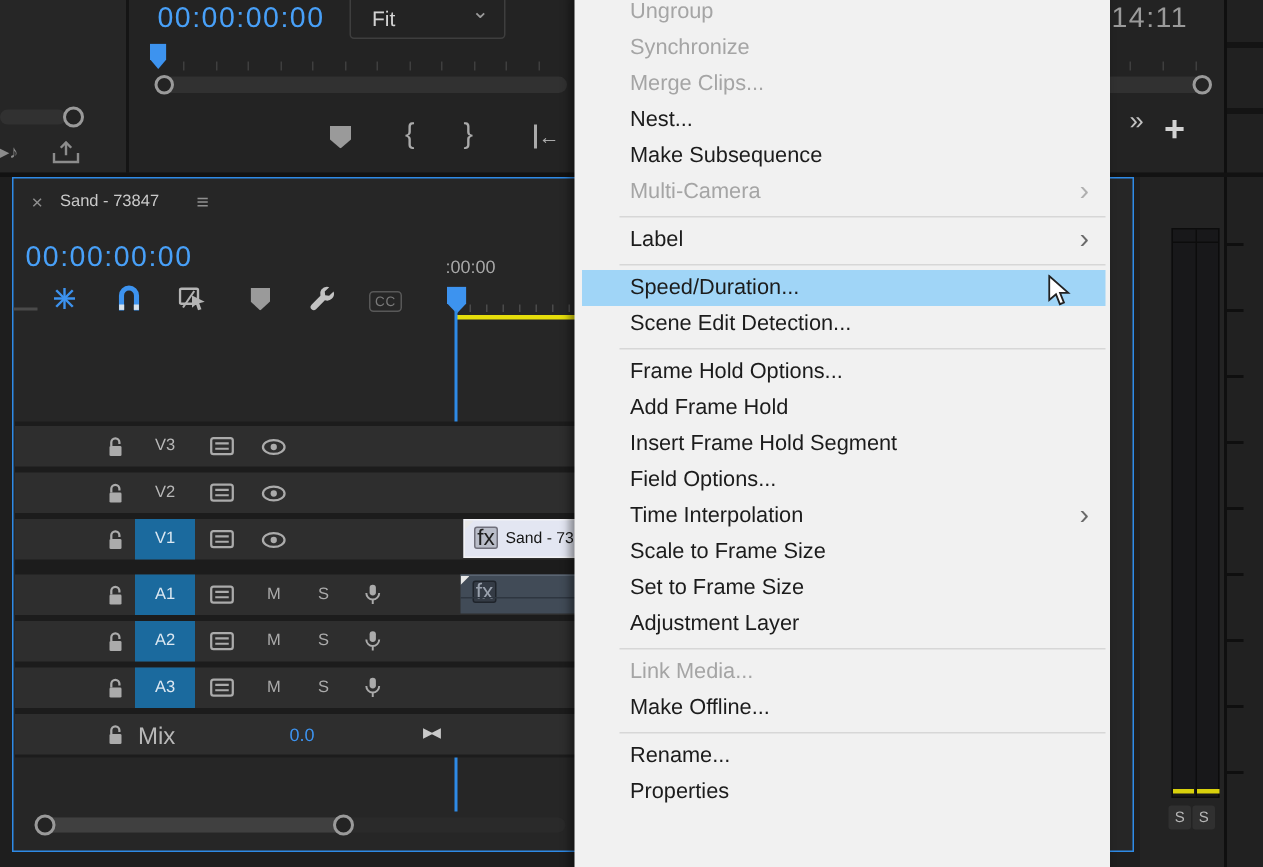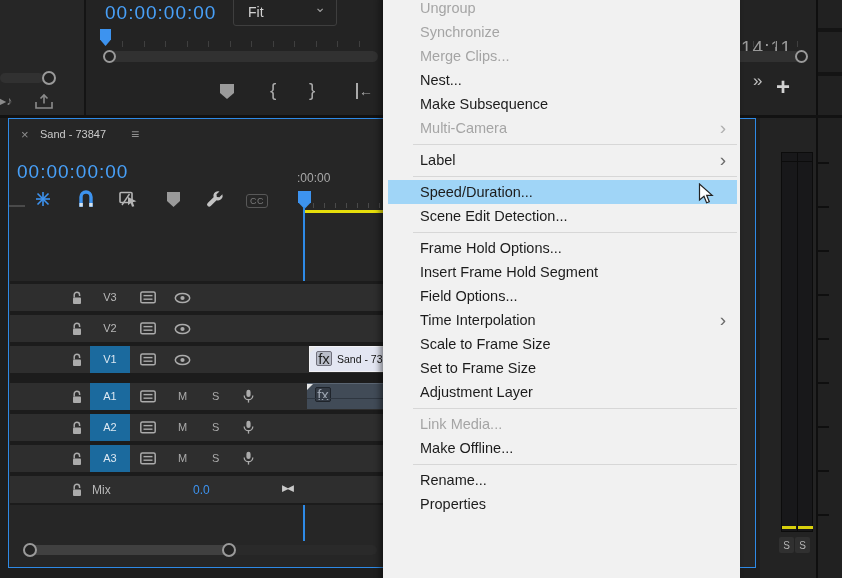--- a/index.html
+++ b/index.html
@@ -120,21 +120,21 @@
         <div class="tick" style="left: 251px; top: 41px;"></div>
         <div class="tick" style="left: 272.5px; top: 41px;"></div>
       </div>
     <div class="abs scrubbar" style="left:19px;top:51px;width:273px;height:11px;"></div>
     <div class="abs ring" style="left:17px;top:50px;width:13px;height:13px;"></div>
     <div class="abs marker-shape" style="left:134px;top:84px;width:14px;height:15px;"></div>
     <div class="abs brace" style="left:184px;top:80px;">{</div>
     <div class="abs brace" style="left:223px;top:80px;">}</div>
     <div class="abs" style="left:270px;top:83px;border-left:2px solid #aaa;padding-left:1px;color:#aaa;font-size:14px;line-height:16px;">←</div>
 
-    <div class="abs gray" style="left:655px;top:2px;font-size:19px;letter-spacing:1px;margin-top:35px;">14:11</div>
+    <div class="abs gray" style="left:655px;top:2px;font-size:19px;letter-spacing:1px;">14:11</div>
     <div class="abs" style="left:0;top:0;" id="rightTicks">
         <div class="tick" style="left: 645px; top: 41px;"></div>
         <div class="tick" style="left: 667px; top: 41px;"></div>
         <div class="tick" style="left: 689px; top: 41px;"></div>
         <div class="tick" style="left: 711px; top: 41px;"></div>
       </div>
     <div class="abs scrubbar" style="left:630px;top:51px;width:90px;height:11px;"></div>
     <div class="abs ring" style="left:709px;top:50px;width:13px;height:13px;"></div>
     <div class="abs" style="left:667px;top:71px;color:#c2c2c2;font-size:17px;">»</div>
     <div class="abs" style="left:690px;top:73px;color:#d2d2d2;font-size:24px;font-weight:bold;">+</div>
@@ -348,21 +348,21 @@
             </svg>
           </div>
         </div>
         <div class="trow" style="top: 195px;">
           <div class="icn" style="left: 61px; top: 7px;">
             <svg width="12" height="14" viewBox="0 0 12 14">
               <path d="M3.2,6.4 V3.9 a2.7,2.7 0 0 1 5.4,0 V5" fill="none" stroke="#ababab" stroke-width="1.5"></path>
               <rect x="2" y="6.4" width="8" height="6.6" rx="0.9" fill="#ababab"></rect>
             </svg>
           </div>
-          <div style="position: absolute; left: 82px; top: 7px; font-size: 12px; color: rgb(184, 184, 184);">Mix</div>
+          <div style="position: absolute; left: 82px; top: 7px; font-size: 16px; color: rgb(184, 184, 184);">Mix</div>
           <div style="position: absolute; left: 183px; top: 7px; font-size: 12px; color: rgb(61, 147, 239);">0.0</div>
           <div style="position: absolute; left: 272px; top: 7px; font-size: 9px; color: rgb(201, 201, 201); letter-spacing: -2px;">▶◀</div>
         </div>
       </div>
 
     <div class="abs clip-v" style="left:300px;top:227px;width:75px;height:26px;z-index:3;">
       <div class="corner" style="left:0;top:0;"></div>
       <div class="fxbadge fxv" style="left:6px;top:4px;">fx</div>
       <div class="abs" style="left:27px;top:6px;font-size:10.5px;color:#141414;white-space:nowrap;">Sand - 73</div>
     </div>
@@ -391,20 +391,21 @@
       <div class="mi"><span>Label</span><span class="arrow">›</span></div>
       <div class="sep">
         <div class="sepline"></div>
       </div>
       <div class="mi hl"><span>Speed/Duration...</span></div>
       <div class="mi"><span>Scene Edit Detection...</span></div>
       <div class="sep">
         <div class="sepline"></div>
       </div>
       <div class="mi"><span>Frame Hold Options...</span></div>
+      <div class="mi"><span>Add Frame Hold</span></div>
       <div class="mi"><span>Insert Frame Hold Segment</span></div>
       <div class="mi"><span>Field Options...</span></div>
       <div class="mi"><span>Time Interpolation</span><span class="arrow">›</span></div>
       <div class="mi"><span>Scale to Frame Size</span></div>
       <div class="mi"><span>Set to Frame Size</span></div>
       <div class="mi"><span>Adjustment Layer</span></div>
       <div class="sep">
         <div class="sepline"></div>
       </div>
       <div class="mi dis"><span>Link Media...</span></div>

